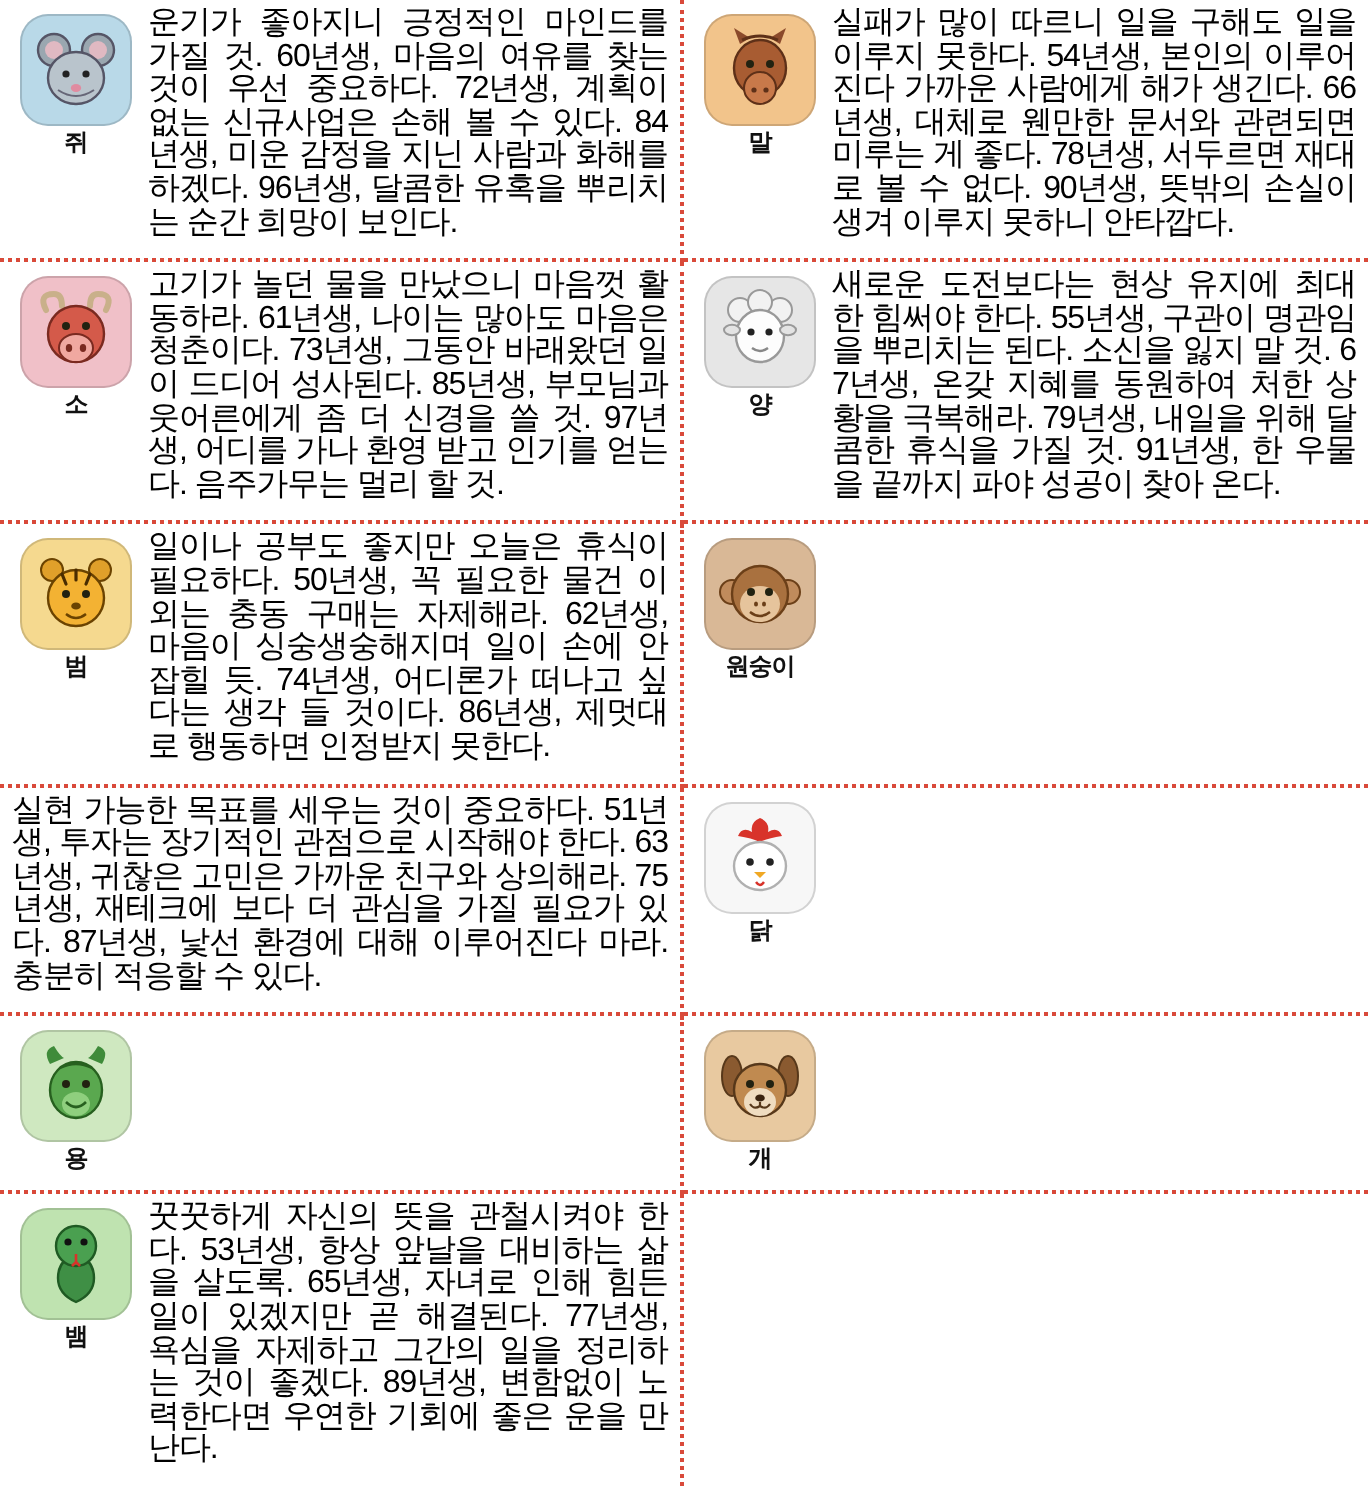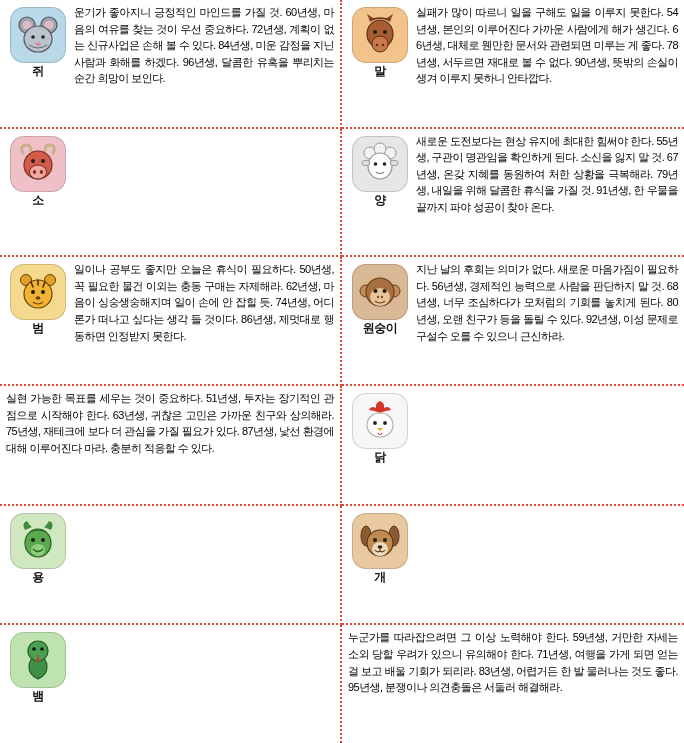--- a/index.html
+++ b/index.html
@@ -60,21 +60,21 @@
   .animal-name {
     margin-top: 2px;
     font-size: 12px;
     font-weight: bold;
     letter-spacing: -0.5px;
     color: #111;
     line-height: 13px;
   }
   .text {
     flex: 1 1 auto;
-    font-size: 11px;
+    font-size: 16px;
     line-height: 16.6px;
     letter-spacing: -0.55px;
     text-align: justify;
     word-break: break-all;
     padding-left: 2px;
     padding-right: 2px;
     margin-top: -1px;
     color: #000;
   }
 </style>
@@ -132,40 +132,41 @@
           <ellipse cx="23" cy="24" rx="14" ry="14" fill="#d45a4a" stroke="#7a2a20" stroke-width="1.2"></ellipse>
           <ellipse cx="23" cy="31" rx="8.5" ry="7" fill="#f0a8a0" stroke="#7a2a20" stroke-width="1"></ellipse>
           <circle cx="18" cy="20" r="2" fill="#221"></circle>
           <circle cx="28" cy="20" r="2" fill="#221"></circle>
           <ellipse cx="19.5" cy="31" rx="1.6" ry="2" fill="#7a2a20"></ellipse>
           <ellipse cx="26.5" cy="31" rx="1.6" ry="2" fill="#7a2a20"></ellipse>
         </svg>
       </div>
       <div class="animal-name">소</div>
     </div>
+    <div class="text">고기가 놀던 물을 만났으니 마음껏 활동하라. 61년생, 나이는 많아도 마음은 청춘이다. 73년생, 그동안 바래왔던 일이 드디어 성사된다. 85년생, 부모님과 웃어른에게 좀 더 신경을 쓸 것. 97년생, 어디를 가나 환영 받고 인기를 얻는다. 음주가무는 멀리 할 것.</div>
   </div>
 
   <div class="cell row-sep">
     <div class="zodiac">
       <div class="badge" style="background:#e6e6e6;">
         <svg width="46" height="46" viewBox="0 0 46 46">
           <circle cx="13" cy="12" r="6" fill="#f2f2f2" stroke="#999" stroke-width="1"></circle>
           <circle cx="33" cy="12" r="6" fill="#f2f2f2" stroke="#999" stroke-width="1"></circle>
           <circle cx="23" cy="8" r="6" fill="#f2f2f2" stroke="#999" stroke-width="1"></circle>
           <ellipse cx="23" cy="25" rx="12" ry="13" fill="#fdfdfd" stroke="#999" stroke-width="1.2"></ellipse>
           <ellipse cx="9" cy="22" rx="4" ry="2.6" fill="#e3e3e3" stroke="#999" stroke-width="1"></ellipse>
           <ellipse cx="37" cy="22" rx="4" ry="2.6" fill="#e3e3e3" stroke="#999" stroke-width="1"></ellipse>
           <circle cx="18.5" cy="23" r="1.8" fill="#222"></circle>
           <circle cx="27.5" cy="23" r="1.8" fill="#222"></circle>
           <path d="M19 31 q4 3 8 0" stroke="#888" stroke-width="1.2" fill="none"></path>
         </svg>
       </div>
       <div class="animal-name">양</div>
     </div>
-    <div class="text">새로운 도전보다는 현상 유지에 최대한 힘써야 한다. 55년생, 구관이 명관임을 확인하게 된다. 소신을 잃지 말 것. 67년생, 온갖 지혜를 동원하여 처한 상황을 극복해라. 79년생, 내일을 위해 달콤한 휴식을 가질 것. 91년생, 한 우물을 끝까지 파야 성공이 찾아 온다.</div>
+    <div class="text">새로운 도전보다는 현상 유지에 최대한 힘써야 한다. 55년생, 구관이 명관임을 뿌리치는 된다. 소신을 잃지 말 것. 67년생, 온갖 지혜를 동원하여 처한 상황을 극복해라. 79년생, 내일을 위해 달콤한 휴식을 가질 것. 91년생, 한 우물을 끝까지 파야 성공이 찾아 온다.</div>
   </div>
 
   <div class="cell col-left row-sep">
     <div class="zodiac">
       <div class="badge" style="background:#f5d98f;">
         <svg width="46" height="46" viewBox="0 0 46 46">
           <circle cx="11" cy="11" r="5.5" fill="#e0a02a" stroke="#6b4300" stroke-width="1"></circle>
           <circle cx="35" cy="11" r="5.5" fill="#e0a02a" stroke="#6b4300" stroke-width="1"></circle>
           <ellipse cx="23" cy="25" rx="14" ry="14" fill="#f3b233" stroke="#6b4300" stroke-width="1.2"></ellipse>
           <path d="M16 13 l2 5 M23 11 l0 5 M30 13 l-2 5" stroke="#4a2c00" stroke-width="1.6" stroke-linecap="round"></path>
@@ -190,21 +191,20 @@
           <ellipse cx="23" cy="28" rx="10" ry="9" fill="#e6c49c"></ellipse>
           <circle cx="18.5" cy="22" r="2" fill="#221"></circle>
           <circle cx="27.5" cy="22" r="2" fill="#221"></circle>
           <ellipse cx="21" cy="28" rx="1" ry="1.3" fill="#6b3f18"></ellipse>
           <ellipse cx="25" cy="28" rx="1" ry="1.3" fill="#6b3f18"></ellipse>
           <path d="M18 32 q5 4 10 0" stroke="#6b3f18" stroke-width="1.2" fill="none"></path>
         </svg>
       </div>
       <div class="animal-name">원숭이</div>
     </div>
-    <div class="text">지난 날의 후회는 의미가 없다. 새로운 마음가짐이 필요하다. 56년생, 경제적인 능력으로 사람을 판단하지 말 것. 68년생, 너무 조심하다가 모처럼의 기회를 놓치게 된다. 80년생, 오랜 친구가 등을 돌릴 수 있다. 92년생, 이성 문제로 구설수 오를 수 있으니 근신하라.</div>
   </div>
 
   <div class="cell col-left row-sep">
     <div class="text">실현 가능한 목표를 세우는 것이 중요하다. 51년생, 투자는 장기적인 관점으로 시작해야 한다. 63년생, 귀찮은 고민은 가까운 친구와 상의해라. 75년생, 재테크에 보다 더 관심을 가질 필요가 있다. 87년생, 낯선 환경에 대해 이루어진다 마라. 충분히 적응할 수 있다.</div>
   </div>
 
   <div class="cell row-sep">
     <div class="zodiac">
       <div class="badge" style="background:#f7f7f7;">
         <svg width="46" height="46" viewBox="0 0 46 46">
@@ -262,19 +262,19 @@
         <svg width="46" height="46" viewBox="0 0 46 46">
           <path d="M23 42 q-9 -4 -9 -12 q0 -9 9 -12 q9 3 9 12 q0 8 -9 12 Z" fill="#3f8f45" stroke="#1f5a23" stroke-width="1.2"></path>
           <ellipse cx="23" cy="14" rx="10" ry="10" fill="#4aa050" stroke="#1f5a23" stroke-width="1.2"></ellipse>
           <circle cx="19" cy="12" r="1.8" fill="#111"></circle>
           <circle cx="27" cy="12" r="1.8" fill="#111"></circle>
           <path d="M23 18 v4 M23 22 l-2 2 M23 22 l2 2" stroke="#d8332a" stroke-width="1.3" fill="none"></path>
         </svg>
       </div>
       <div class="animal-name">뱀</div>
     </div>
+    <div class="text">꿋꿋하게 자신의 뜻을 관철시켜야 한다. 53년생, 항상 앞날을 대비하는 삶을 살도록. 65년생, 자녀로 인해 힘든 일이 있겠지만 곧 해결된다. 77년생, 욕심을 자제하고 그간의 일을 정리하는 것이 좋겠다. 89년생, 변함없이 노력한다면 우연한 기회에 좋은 운을 만난다.</div>
   </div>
 
   <div class="cell">
-    <div class="text">누군가를 따라잡으려면 그 이상 노력해야 한다. 59년생, 거만한 자세는 소외 당할 우려가 있으니 유의해야 한다. 71년생, 여행을 가게 되면 얻는 걸 보고 배울 기회가 되리라. 83년생, 어렵거든 한 발 물러나는 것도 좋다. 95년생, 분쟁이나 의견충돌은 서둘러 해결해라.</div>
   </div>
 
 </div>
 
 </body></html>

